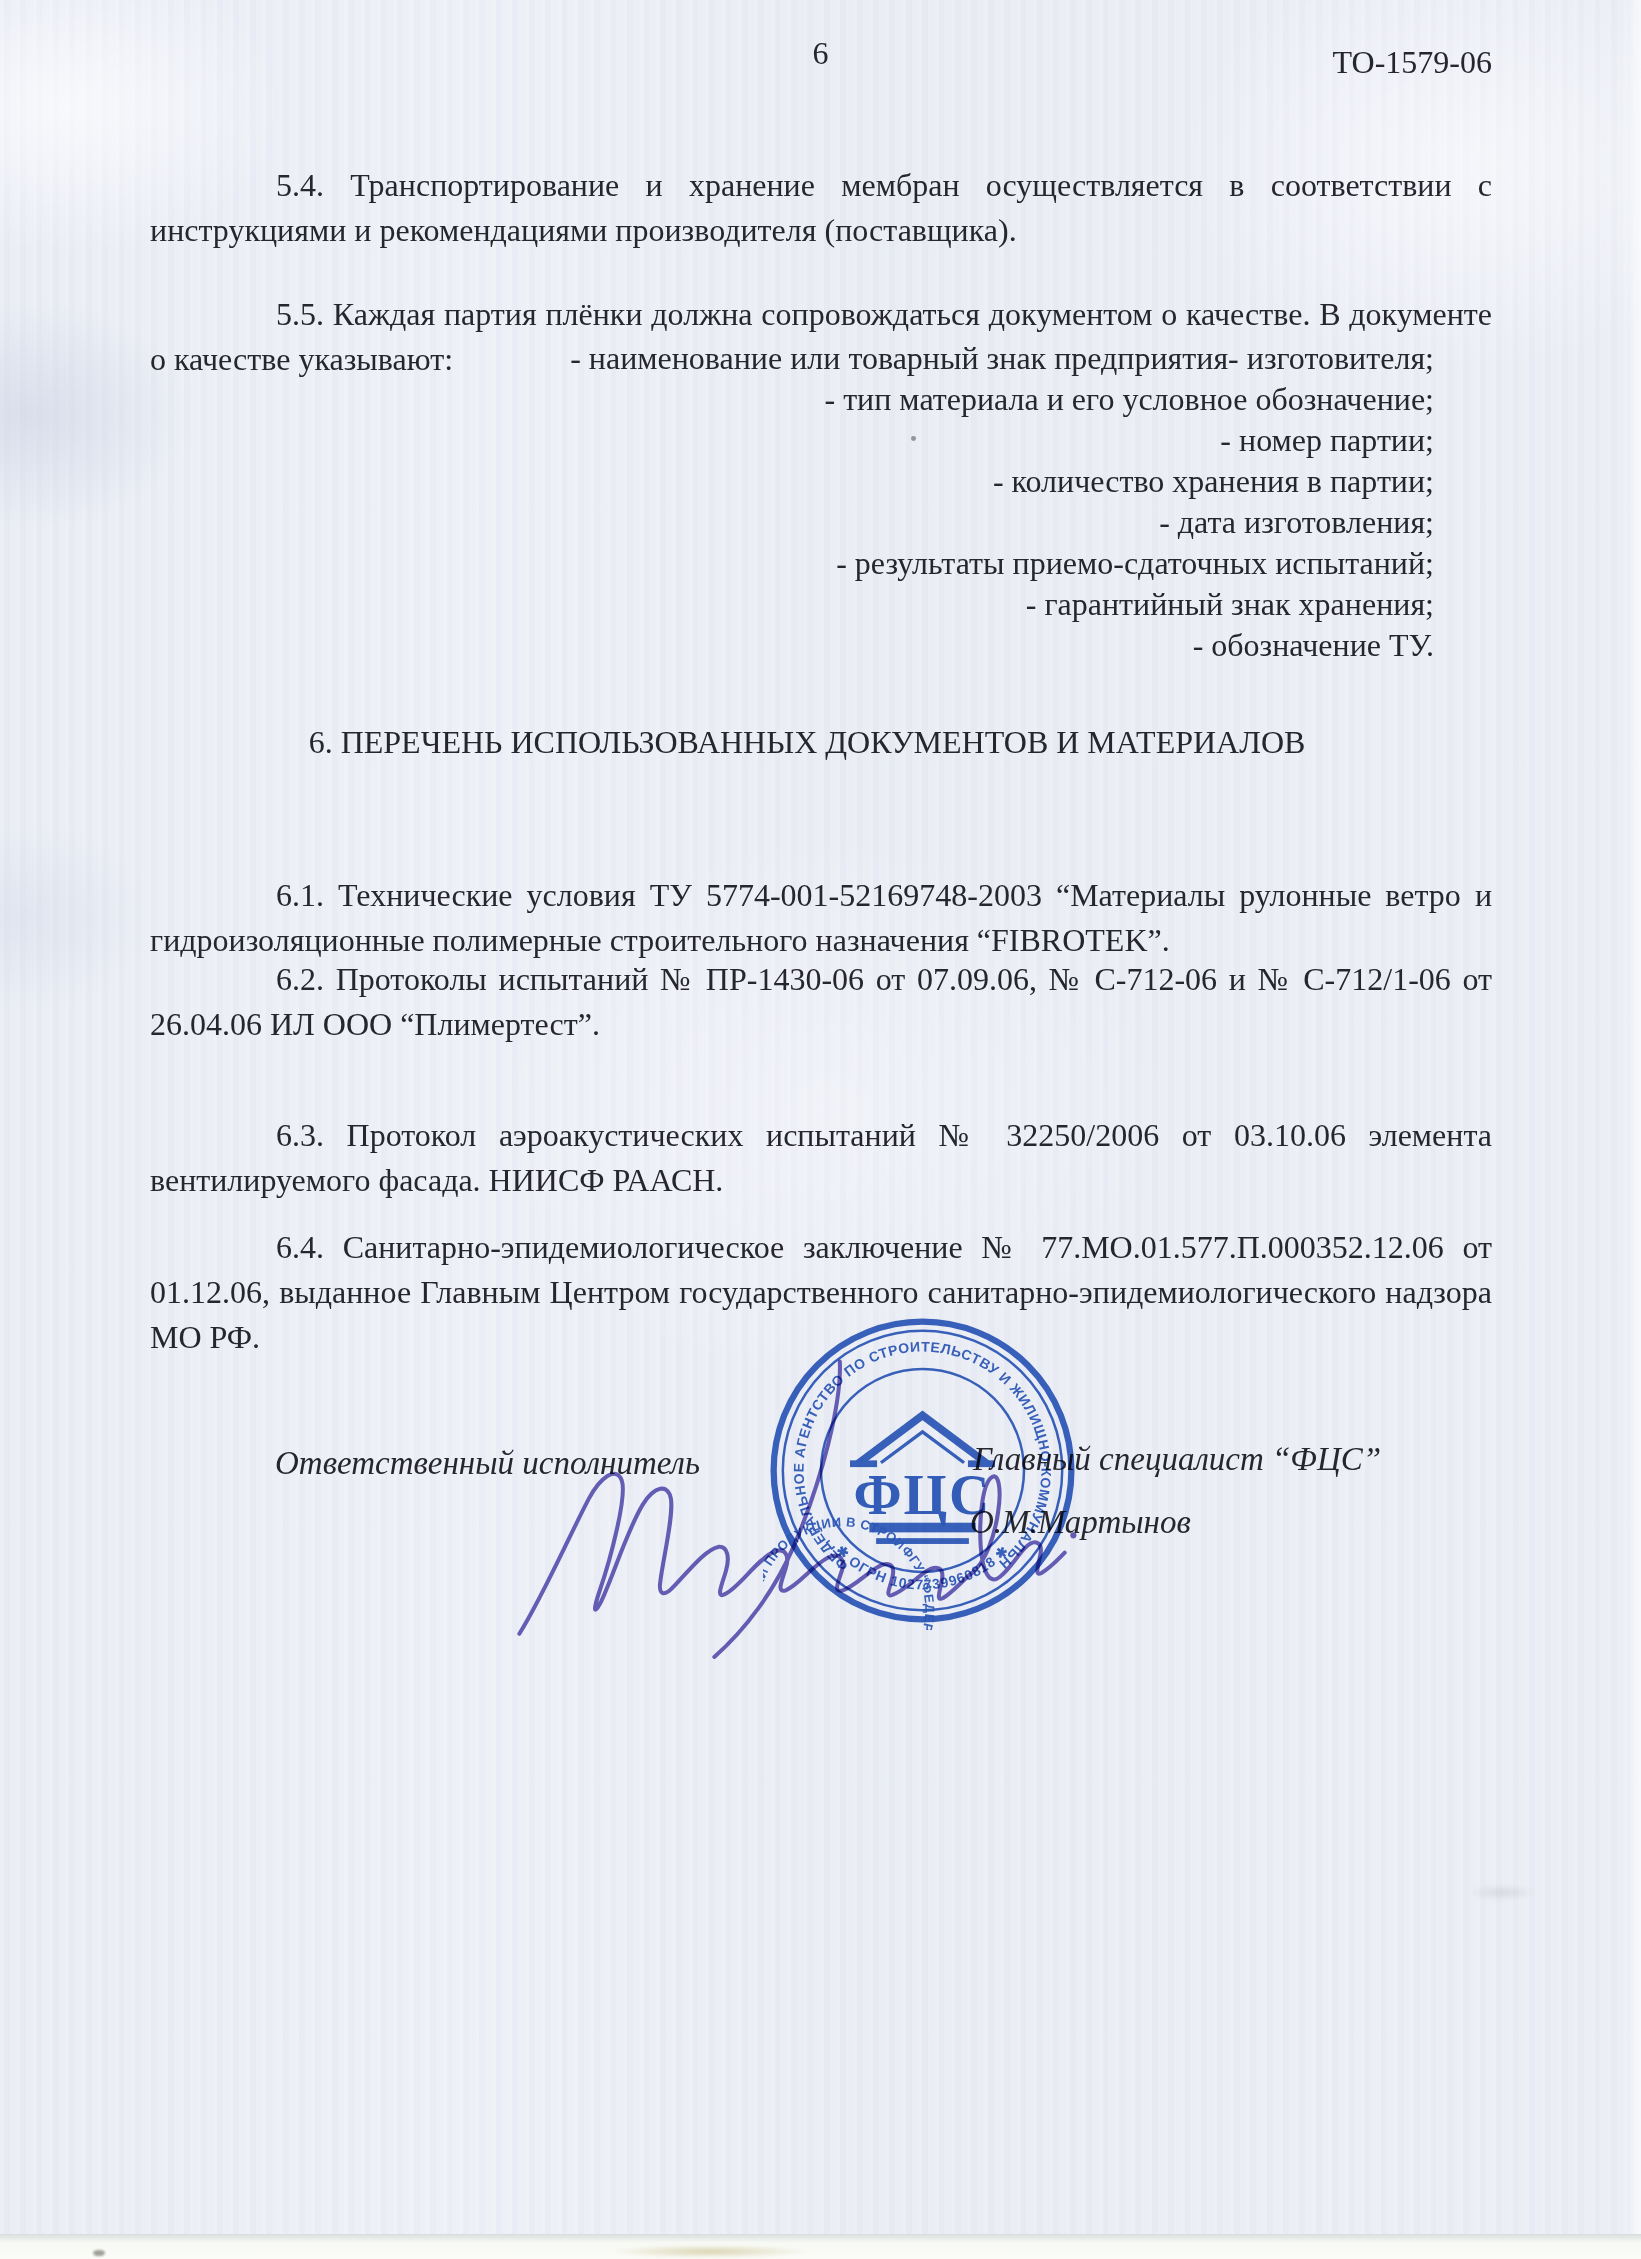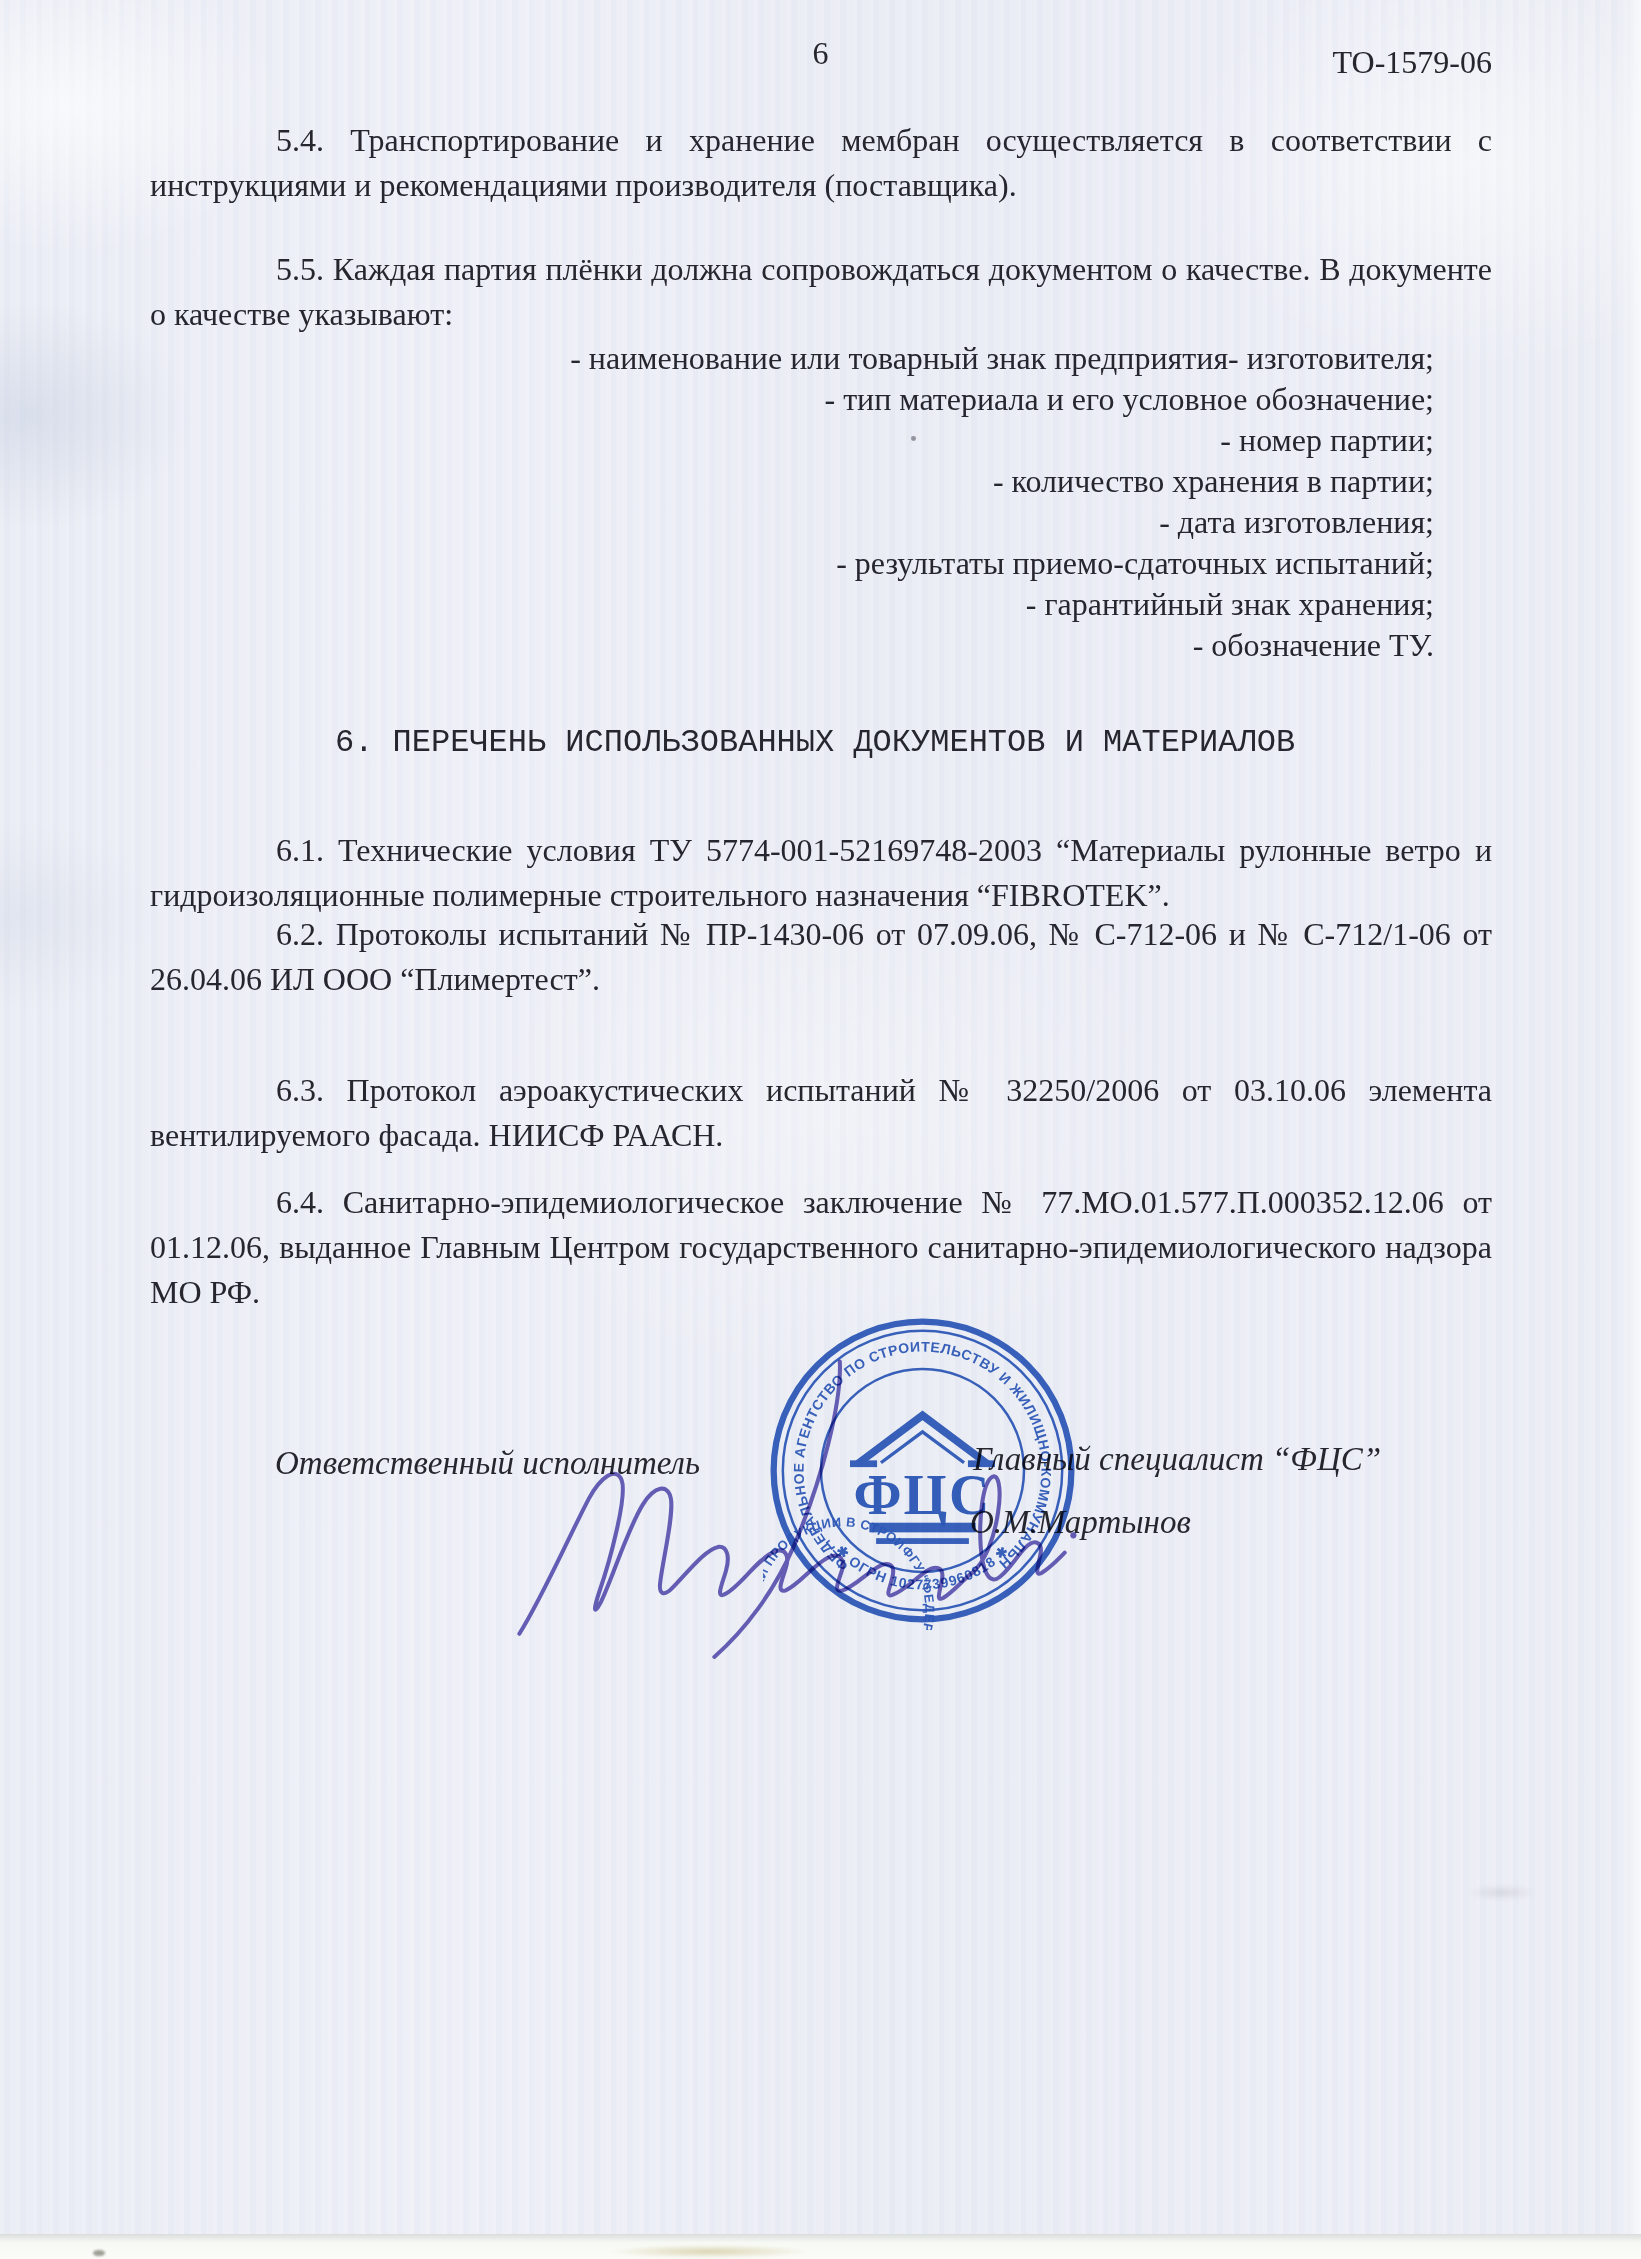--- a/index.html
+++ b/index.html
@@ -27,28 +27,29 @@
       linear-gradient(90deg, rgba(255,255,255,.0) 98.8%, rgba(250,251,253,.8) 100%);
   }
   .hdr{position:absolute;font-size:32px;white-space:nowrap;}
   #pageNum{left:0;width:1641px;text-align:center;top:35px;}
   #docNum{left:1115px;width:377px;text-align:right;top:44px;}
   .para{
     position:absolute;left:150px;width:1342px;
     font-size:32px;line-height:45px;
     text-align:justify;text-align-last:left;
     text-indent:126px;
+    margin-top:45px;
   }
   .list{
     position:absolute;left:275px;width:1159px;
     font-size:32px;line-height:41px;text-align:right;
   }
   .heading{
-    position:absolute;left:144px;width:1342px;
-    font-size:32px;text-align:center;white-space:nowrap;font-family:Liberation Mono, monospace;
+    position:absolute;left:136px;width:1342px;
+    font-size:32px;text-align:center;white-space:nowrap;
   }
   .sig-label{position:absolute;font-size:33px;white-space:nowrap;font-style:italic;}
   .stamp-wrap{position:absolute;left:763px;top:1311px;width:319px;height:319px;mix-blend-mode:multiply;}
   .sig-wrap{position:absolute;left:502px;top:1342px;width:637px;height:348px;mix-blend-mode:multiply;}
   .stamp-ring-font{font-family:"Liberation Sans", sans-serif;font-weight:bold;}
   .stamp-center-font{font-family:"Liberation Serif", serif;font-weight:bold;}
   .bottom-band{
     position:absolute;left:0;right:0;bottom:0;height:25px;
     background:linear-gradient(180deg,#d9dedd 0%, #f7f9f4 35%, #fbfcf8 100%);
   }

